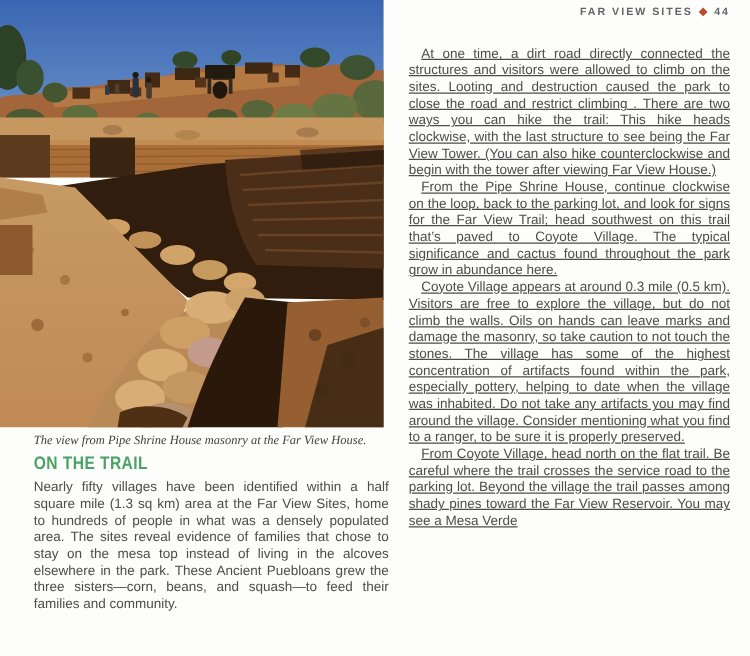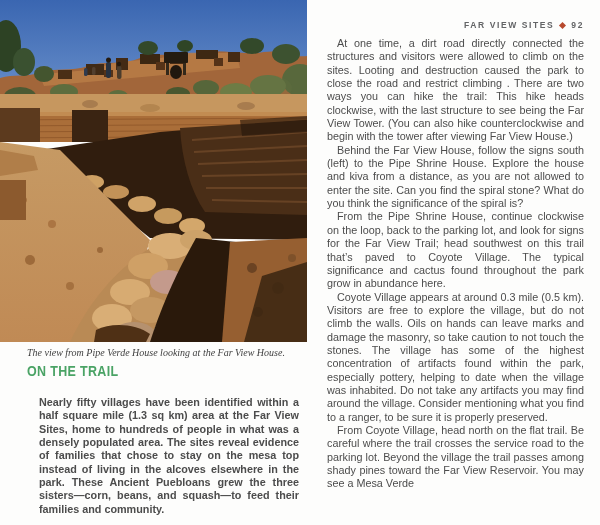--- a/index.html
+++ b/index.html
@@ -1,21 +1,21 @@
 <!DOCTYPE html>
 <html><head>
 <meta charset="utf-8">
 <style>
   html,body { margin:0; padding:0; background:#ffffff; }
   .page {
     position:relative; width:600px; height:525px; background:#fdfdfc;
     font-family:"Liberation Sans", sans-serif; overflow:hidden;
   }
   .running-header {
-    position:absolute; top:20px; right:16px;
+    position:absolute; top:4px; right:16px;
     display:flex; align-items:center; gap:6px;
     font-size:8.5px; font-weight:bold; letter-spacing:1.6px;
     color:#636466;
   }
   .diamond { width:5px; height:5px; transform:rotate(45deg); flex:0 0 auto; }
   .photo-wrap { position:absolute; top:0; left:0; width:307px; height:342px; }
   .photo-wrap svg { display:block; }
   .caption {
     position:absolute; left:27px; top:347px; width:282px;
     font-family:"Liberation Serif", serif; font-style:italic;
@@ -25,37 +25,37 @@
     position:absolute; left:27px; top:363px;
     font-size:14.5px; font-weight:bold; letter-spacing:0.4px;
     transform:scaleX(0.86); transform-origin:left center;
     white-space:nowrap;
   }
   .left-body {
     position:absolute; left:27px; top:384px; width:284px;
     font-size:10.8px; line-height:13.35px; color:#4c4c4c;
     text-align:justify;
   }
-  .left-body p { margin:12px;font-weight:bold; }
+  .left-body p { margin:0; }
   .right-col {
     position:absolute; left:327px; top:37px; width:257px;
     font-size:10.8px; line-height:13.35px; color:#4c4c4c;
     text-align:justify;
   }
-  .right-col p { margin:0; text-indent:10px; }
+  .right-col p { margin:0; text-indent:10px;text-decoration:underline; }
 </style>
 </head>
 <body>
 
 <div class="page">
 
   <div class="running-header">
     <span>FAR VIEW SITES</span>
     <span class="diamond" style="background: rgb(184, 73, 46);"></span>
-    <span>92</span>
+    <span>44</span>
   </div>
 
   <div class="photo-wrap">
     <svg viewBox="0 0 307 342" width="307" height="342">
       <defs>
         <linearGradient id="sky" x1="0" y1="0" x2="0" y2="1">
           <stop offset="0" stop-color="#3a66b1"></stop>
           <stop offset="0.75" stop-color="#5d85c4"></stop>
           <stop offset="1" stop-color="#7c9fd2"></stop>
         </linearGradient>
@@ -188,29 +188,28 @@
         <circle cx="252" cy="268" r="5" fill="#6b4323"></circle>
         <circle cx="278" cy="288" r="6" fill="#744a26"></circle>
         <circle cx="258" cy="312" r="5" fill="#6b4323"></circle>
         <circle cx="292" cy="258" r="4" fill="#7e512a"></circle>
         <path d="M262,276 L307,262 L307,342 L244,342 Z" fill="#3a2410" opacity="0.85"></path>
         <path d="M240,120 L307,116 L307,132 L242,136 Z" fill="#24160a" opacity="0.6"></path>
       </g>
     </svg>
   </div>
 
-  <div class="caption">The view from Pipe Verde House looking at the Far View House.</div>
+  <div class="caption">The view from Pipe Shrine House masonry at the Far View House.</div>
 
   <div class="trail-heading" style="color: rgb(74, 163, 101);">ON THE TRAIL</div>
 
   <div class="left-body">
     <p>Nearly fifty villages have been identified within a half square mile (1.3 sq km) area at the Far View Sites, home to hundreds of people in what was a densely populated area. The sites reveal evidence of families that chose to stay on the mesa top instead of living in the alcoves elsewhere in the park. These Ancient Puebloans grew the three sisters—corn, beans, and squash—to feed their families and community.</p>
   </div>
 
   <div class="right-col">
     <p>At one time, a dirt road directly connected the structures and visitors were allowed to climb on the sites. Looting and destruction caused the park to close the road and restrict climbing . There are two ways you can hike the trail: This hike heads clockwise, with the last structure to see being the Far View Tower. (You can also hike counterclockwise and begin with the tower after viewing Far View House.)</p>
-    <p>Behind the Far View House, follow the signs south (left) to the Pipe Shrine House. Explore the house and kiva from a distance, as you are not allowed to enter the site. Can you find the spiral stone? What do you think the significance of the spiral is?</p>
     <p>From the Pipe Shrine House, continue clockwise on the loop, back to the parking lot, and look for signs for the Far View Trail; head southwest on this trail that’s paved to Coyote Village. The typical significance and cactus found throughout the park grow in abundance here.</p>
     <p>Coyote Village appears at around 0.3 mile (0.5 km). Visitors are free to explore the village, but do not climb the walls. Oils on hands can leave marks and damage the masonry, so take caution to not touch the stones. The village has some of the highest concentration of artifacts found within the park, especially pottery, helping to date when the village was inhabited. Do not take any artifacts you may find around the village. Consider mentioning what you find to a ranger, to be sure it is properly preserved.</p>
     <p>From Coyote Village, head north on the flat trail. Be careful where the trail crosses the service road to the parking lot. Beyond the village the trail passes among shady pines toward the Far View Reservoir. You may see a Mesa Verde</p>
   </div>
 
 </div>
 
 </body></html>

